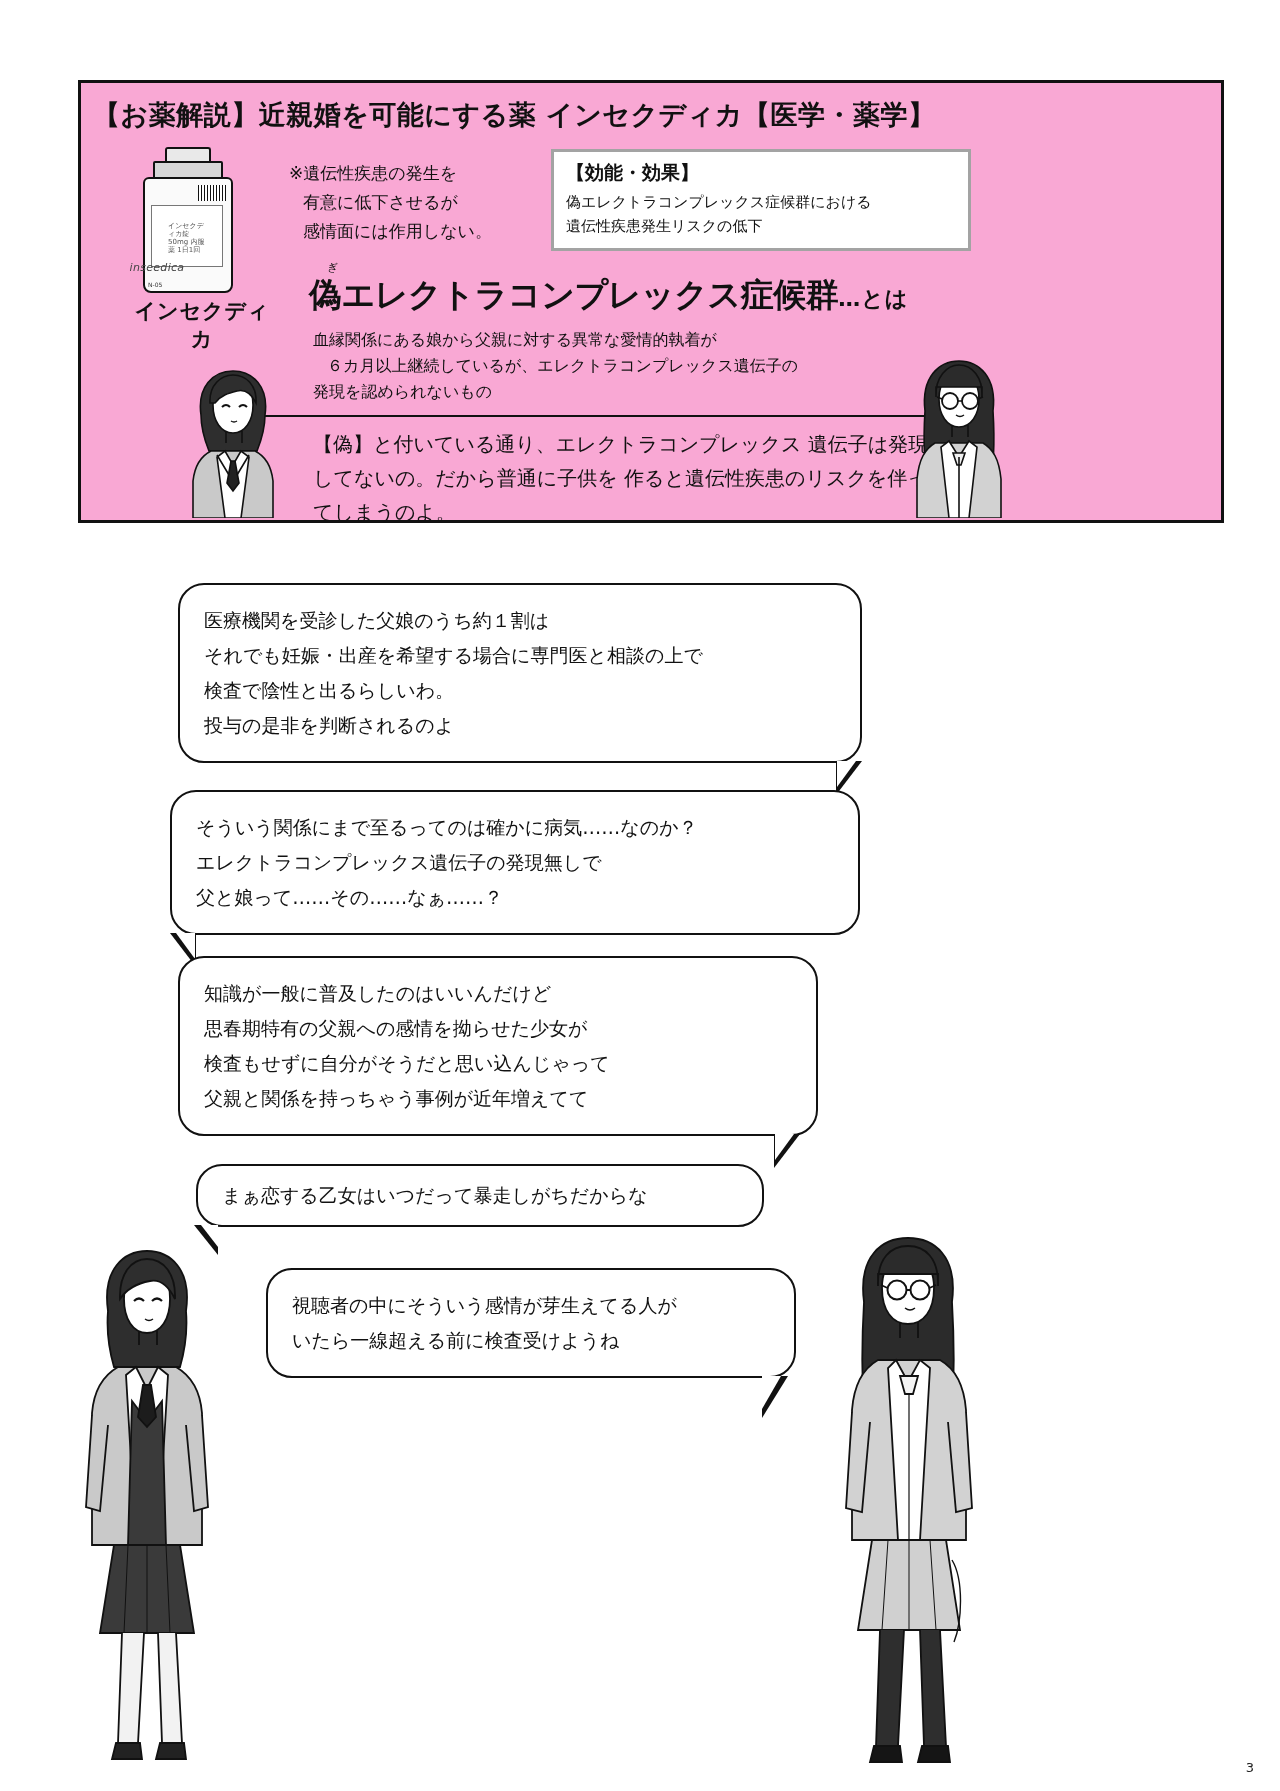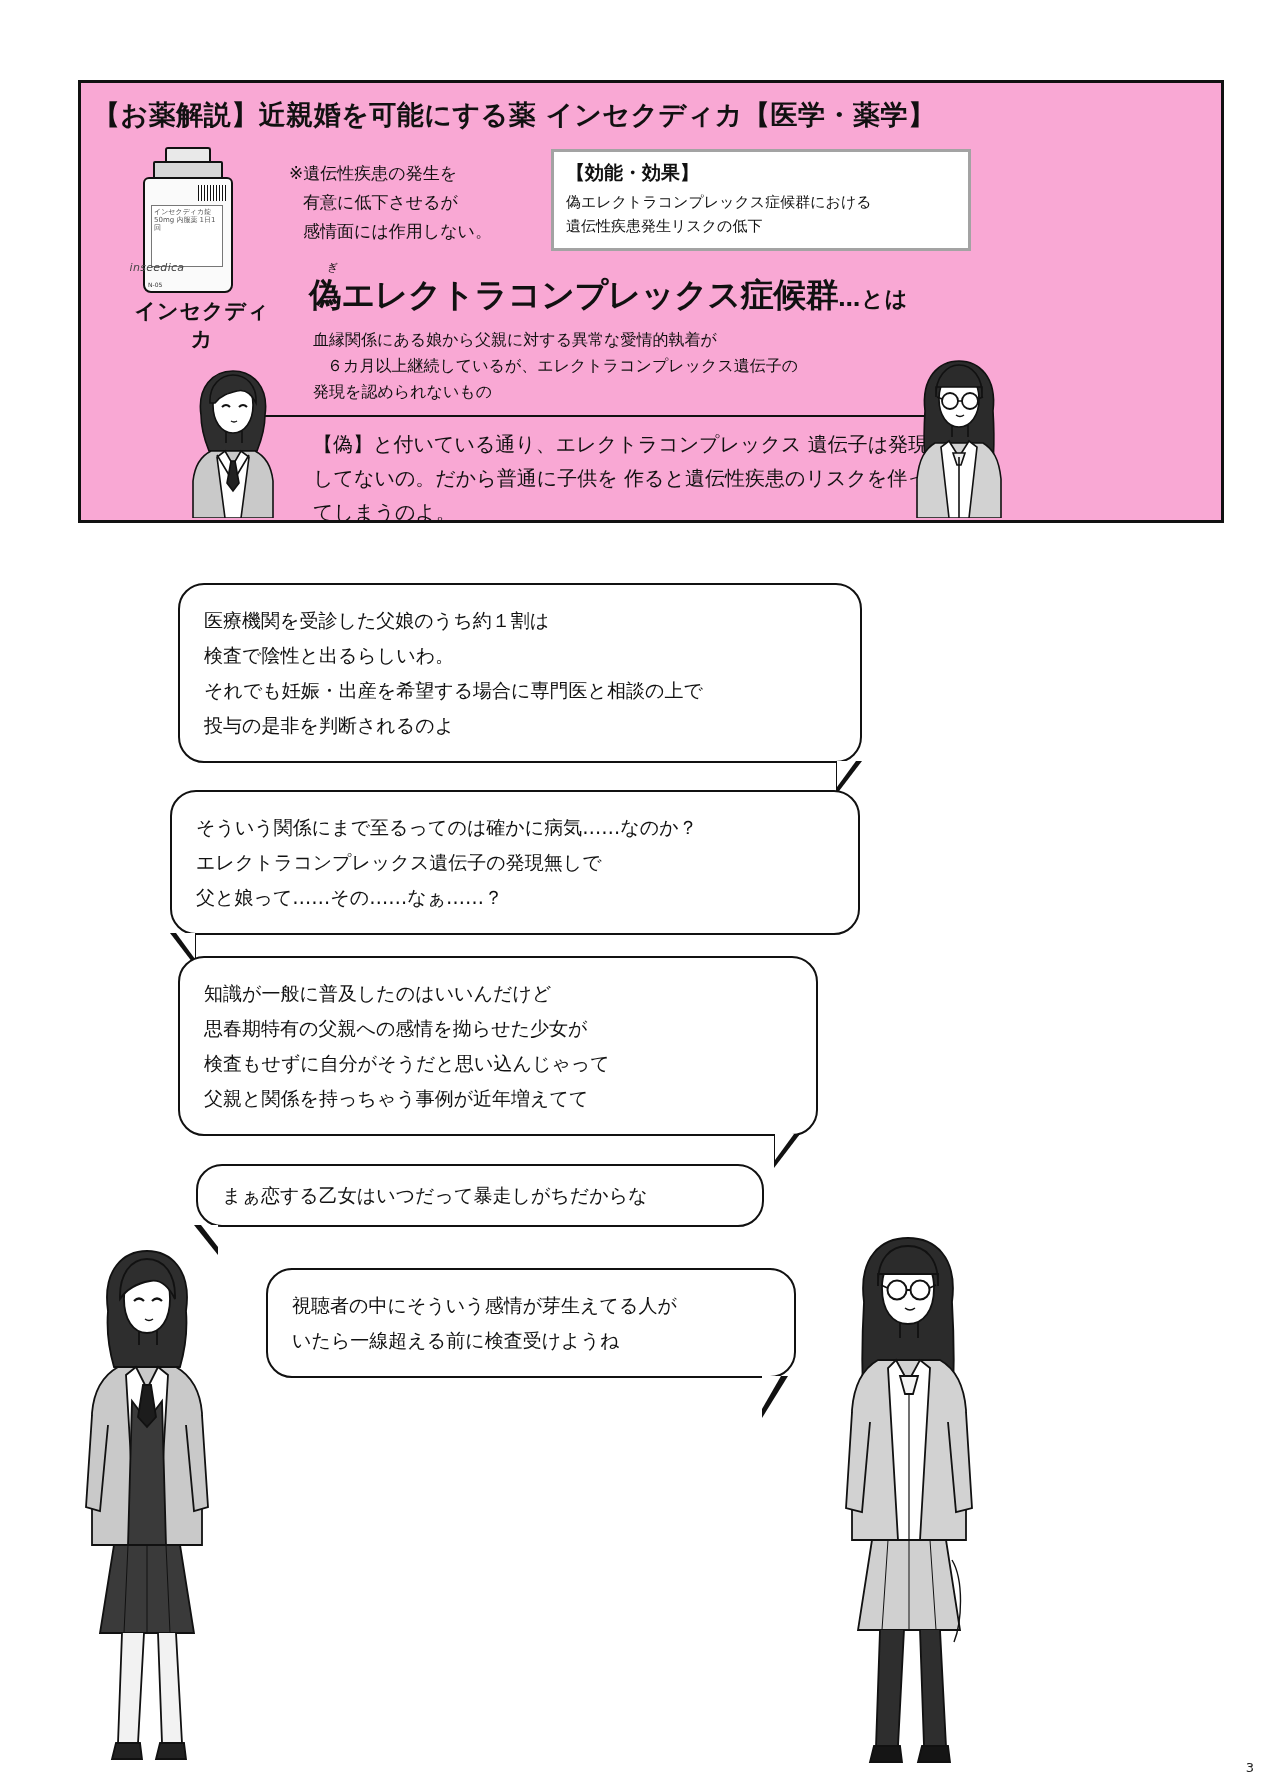--- a/index.html
+++ b/index.html
@@ -80,21 +80,21 @@
     position: absolute;
     left: 6px;
     top: 26px;
     width: 72px;
     height: 62px;
     border: 1px solid #777;
     background: #fff;
     font-size: 7px;
     line-height: 8px;
     color: #555;
-    padding: 2px;
+    padding: 16px;
     box-sizing: border-box;
     overflow: hidden;
   }
   .barcode {
     position: absolute;
     right: 5px;
     top: 6px;
     width: 28px;
     height: 16px;
     background: repeating-linear-gradient(90deg, #111 0 1px, #fff 1px 3px, #111 3px 4px, #fff 4px 6px);
@@ -452,22 +452,22 @@
         <path d="M62 100 L74 100 L70 112 L66 112 Z" fill="#f0f0f0"></path>
 
         <path d="M68 104 L68 165"></path>
       </g>
     </svg>
   </div>
 </div>
 
 <div class="bubble" id="bubble1">
   <span class="ln">医療機関を受診した父娘のうち約１割は</span>
+  <span class="ln">それでも妊娠・出産を希望する場合に専門医と相談の上で</span>
   <span class="ln">検査で陰性と出るらしいわ。</span>
-  <span class="ln">それでも妊娠・出産を希望する場合に専門医と相談の上で</span>
   <span class="ln">投与の是非を判断されるのよ</span>
   <span class="tail"></span>
   <span class="tail-in"></span>
 </div>
 
 <div class="bubble" id="bubble2">
   <span class="ln">そういう関係にまで至るってのは確かに病気……なのか？</span>
   <span class="ln">エレクトラコンプレックス遺伝子の発現無しで</span>
   <span class="ln">父と娘って……その……なぁ……？</span>
   <span class="tail"></span>

